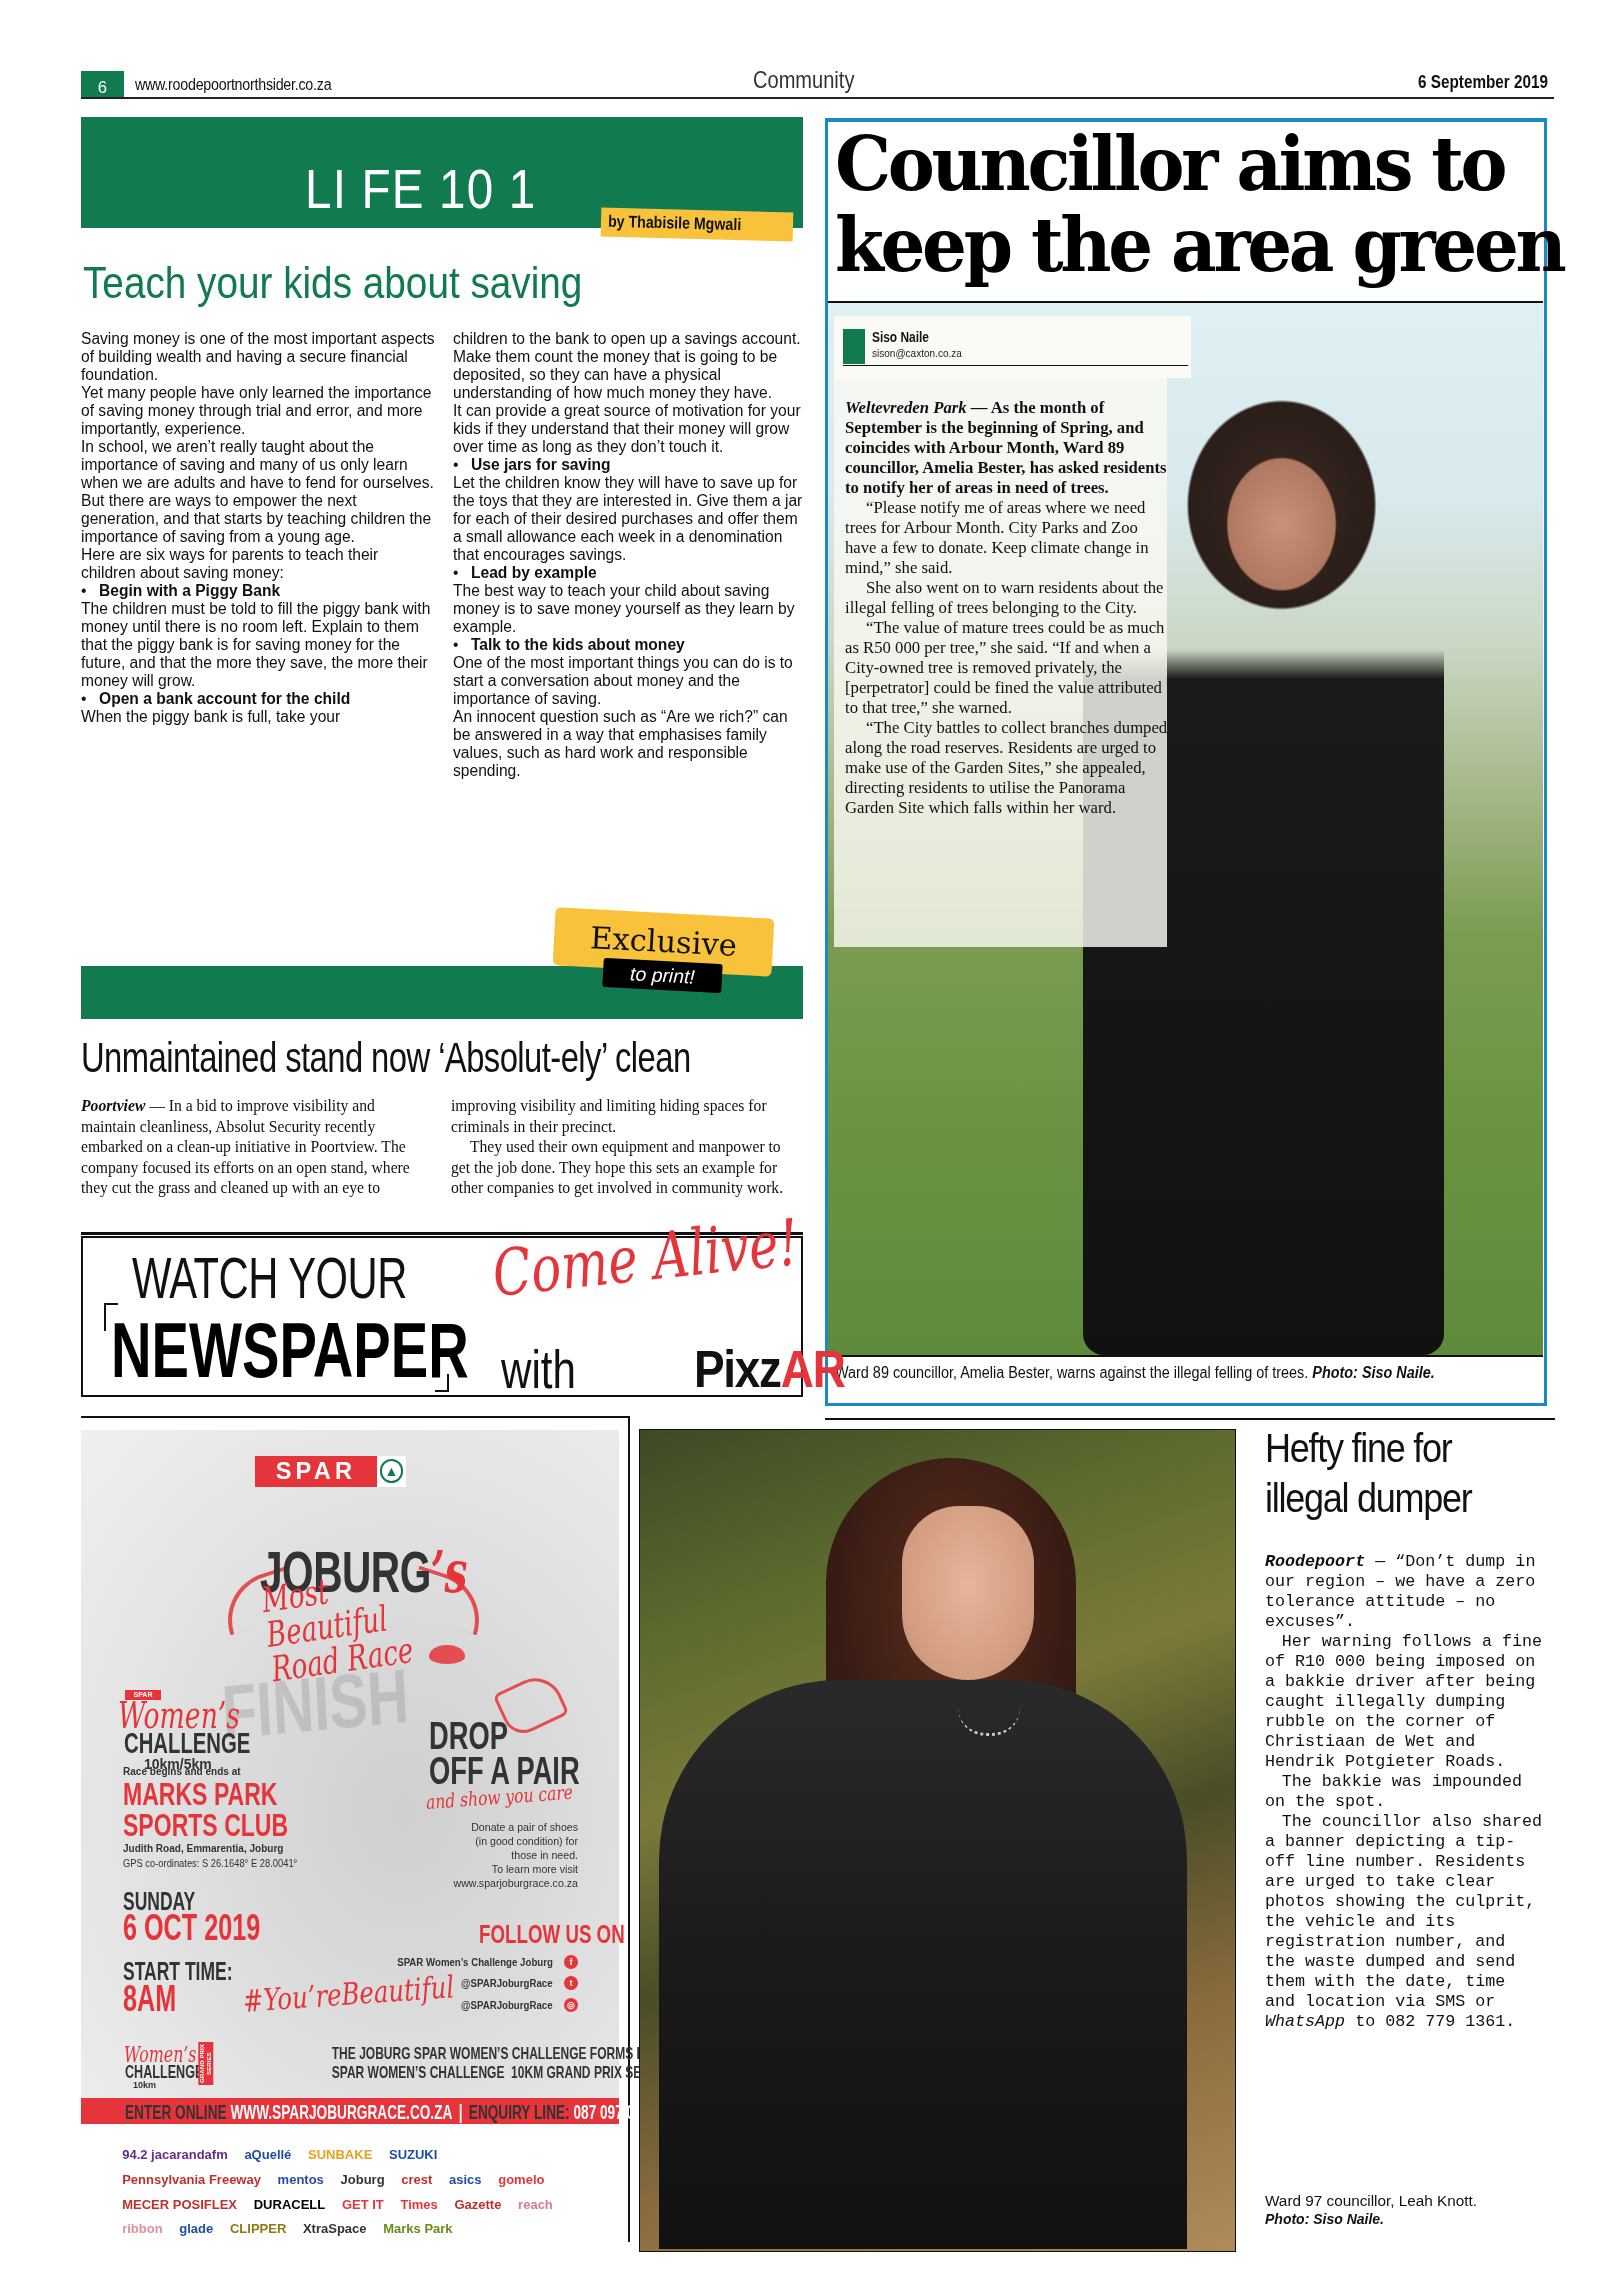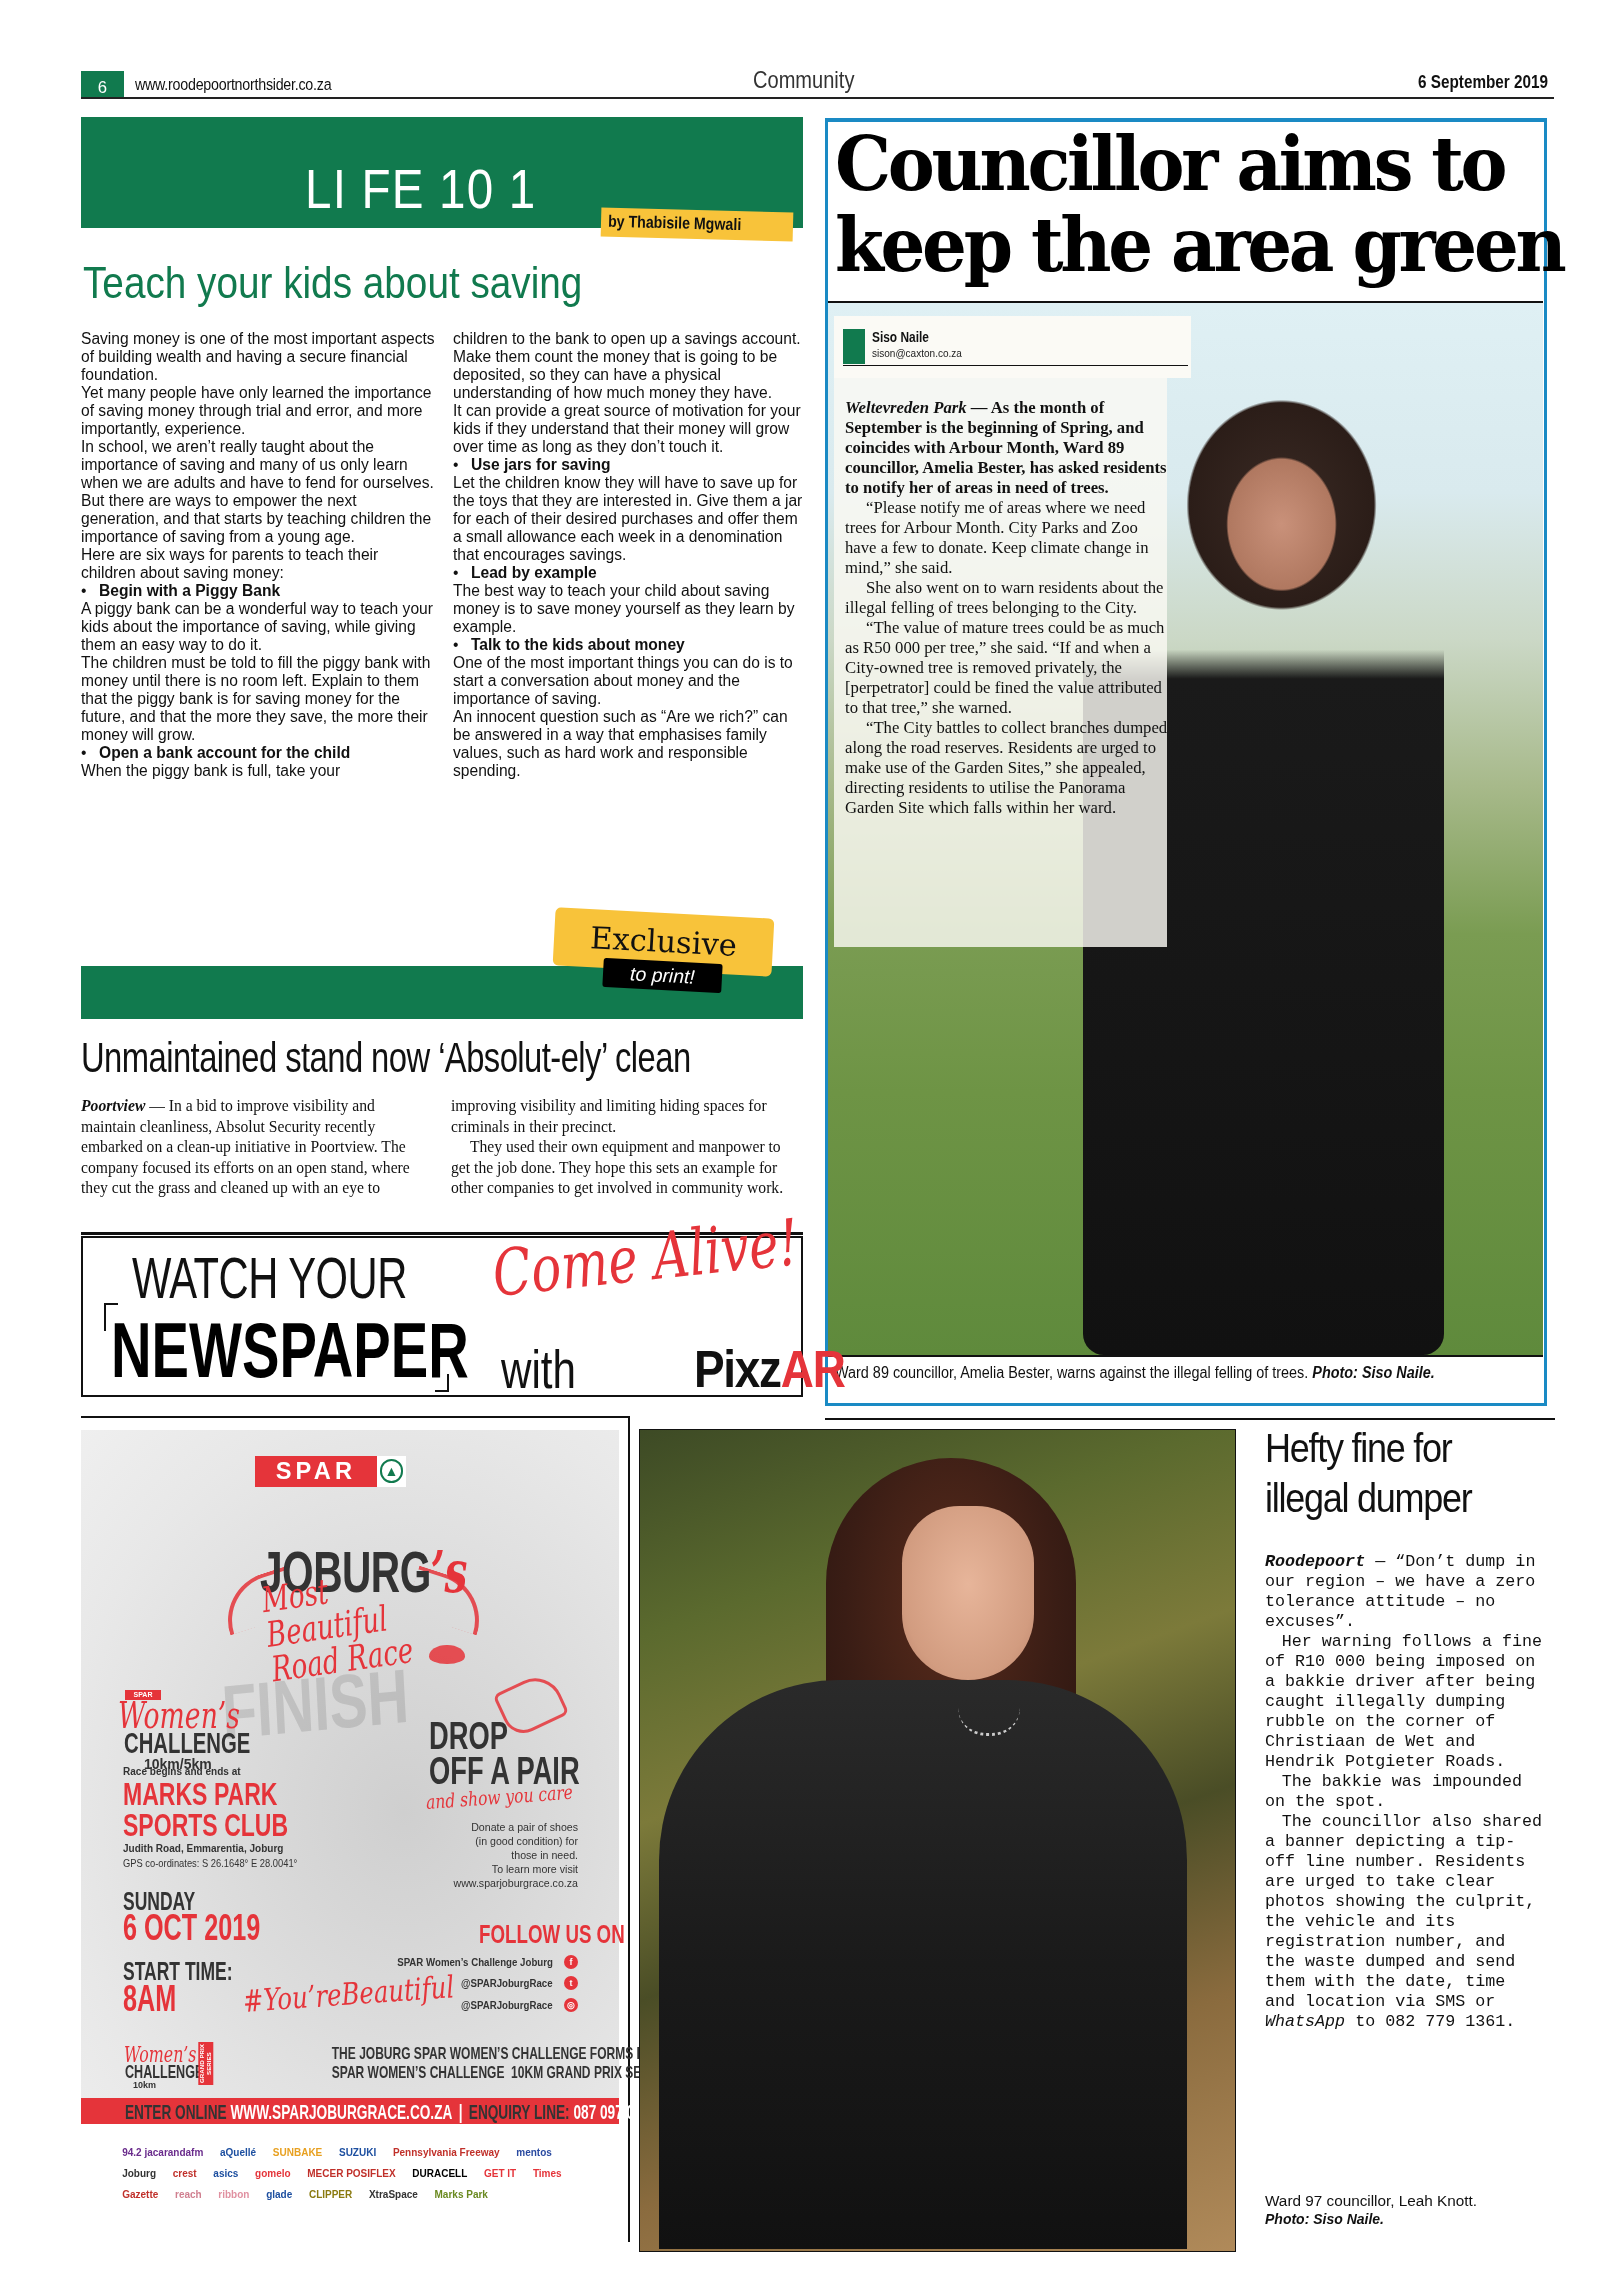--- a/index.html
+++ b/index.html
@@ -131,21 +131,21 @@
   .gp-km { left: 133px; top: 2080px; font-size: 9px; font-weight: bold; color: #333; }
   .gp-series { left: 198px; top: 2042px; width: 15.3px; height: 43px; background: #e5343a; color: #fff; font-size: 6.2px; writing-mode: vertical-rl; transform: rotate(180deg); text-align: center; font-weight: bold; }
   .gp-text { left: 236px; top: 2044px; width: 342px; text-align: right; font-size: 16.7px; line-height: 19px; font-weight: bold; color: #333; transform: scaleX(0.72); transform-origin: right; white-space: pre; }
 
   .enter-bar { left: 81px; top: 2098px; width: 538px; height: 26px; background: #e5343a; }
   .enter-text { left: 125px; top: 2100px; width: 451px; font-size: 21px; font-weight: bold; color: #333; transform: scaleX(0.65); transform-origin: left; white-space: nowrap; }
   .enter-text .url, .enter-text .phone { color: #fff; }
   .enter-text .sep { color: #fff; padding: 0 9.7px; }
 
   .sponsors { left: 118px; top: 2145px; width: 472px; display: flex; flex-wrap: wrap; gap: 5.6px 8.3px; align-items: center; }
-  .sponsor { font-size: 10px; font-weight: bold; padding: 2.1px 4.2px; border-radius: 2.1px; white-space: nowrap; }
+  .sponsor { font-size: 13px; font-weight: bold; padding: 2.1px 4.2px; border-radius: 2.1px; white-space: nowrap; }
 
   
   .leah-photo { left: 639px; top: 1429px; width: 597px; height: 823px; border: 1.4px solid #111;
     background: linear-gradient(160deg, #3d4a25 0%, #5b6a2e 20%, #7c7a3a 38%, #4a4d26 55%, #8a6b3e 75%, #b08a5a 100%); overflow: hidden; }
   .leah-hair { left: 826px; top: 1458px; width: 250px; height: 361px; background: radial-gradient(ellipse at 50% 40%, #5a2c1c 0%, #3a1d15 60%, #2a1510 100%); border-radius: 125px 125px 83px 83px; }
   .leah-face { left: 902px; top: 1506px; width: 132px; height: 174px; background: radial-gradient(ellipse at 50% 45%, #e7b59a 0%, #d29c80 70%, #b9826a 100%); border-radius: 66px 66px 76px 76px; }
   .leah-body { left: 659px; top: 1680px; width: 528px; height: 569px; background: linear-gradient(180deg, #2a2a2a 0%, #1a1a1a 50%, #111 100%); border-radius: 180px 180px 0 0; }
   .leah-necklace { left: 958px; top: 1708px; width: 62px; height: 28px; border-bottom: 3.5px dotted #ccc; border-radius: 0 0 35px 35px; }
 
   
@@ -172,21 +172,20 @@
 <div class="abs byline-tag"><span>by Thabisile Mgwali</span></div>
 <div class="abs life-headline">Teach your kids about saving</div>
 
 <div class="abs col-sans kids-col1">
     <p>Saving money is one of the most important aspects of building wealth and having a secure financial foundation.</p>
     <p>Yet many people have only learned the importance of saving money through trial and error, and more importantly, experience.</p>
     <p>In school, we aren’t really taught about the importance of saving and many of us only learn when we are adults and have to fend for ourselves.</p>
     <p>But there are ways to empower the next generation, and that starts by teaching children the importance of saving from a young age.</p>
     <p>Here are six ways for parents to teach their children about saving money:</p>
     <p class="bullet">Begin with a Piggy Bank</p>
-    <p>A piggy bank can be a wonderful way to teach your kids about the importance of saving, while giving them an easy way to do it.</p>
     <p>The children must be told to fill the piggy bank with money until there is no room left. Explain to them that the piggy bank is for saving money for the future, and that the more they save, the more their money will grow.</p>
     <p class="bullet">Open a bank account for the child</p>
     <p>When the piggy bank is full, take your</p>
   </div>
 <div class="abs col-sans kids-col2">
     <p>children to the bank to open up a savings account. Make them count the money that is going to be deposited, so they can have a physical understanding of how much money they have.</p>
     <p>It can provide a great source of motivation for your kids if they understand that their money will grow over time as long as they don’t touch it.</p>
     <p class="bullet">Use jars for saving</p>
     <p>Let the children know they will have to save up for the toys that they are interested in. Give them a jar for each of their desired purchases and offer them a small allowance each week in a denomination that encourages savings.</p>
     <p class="bullet">Lead by example</p>

